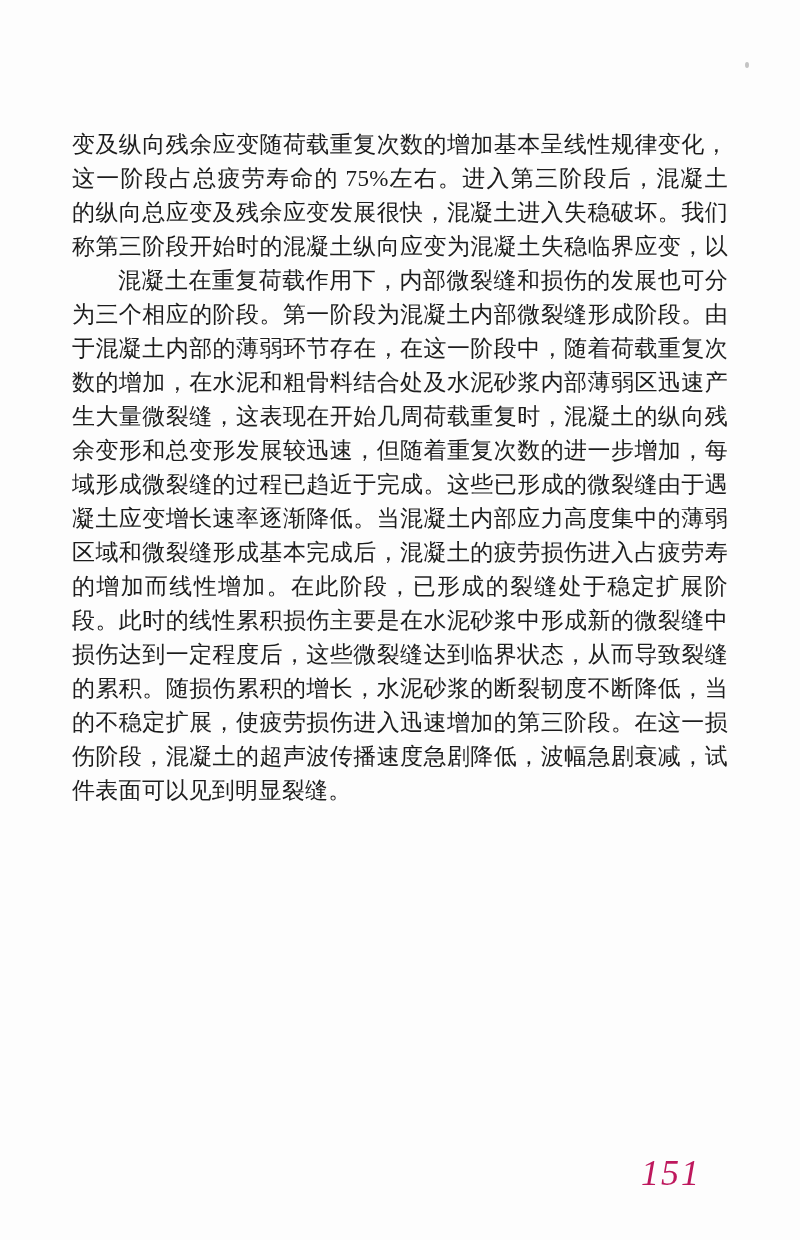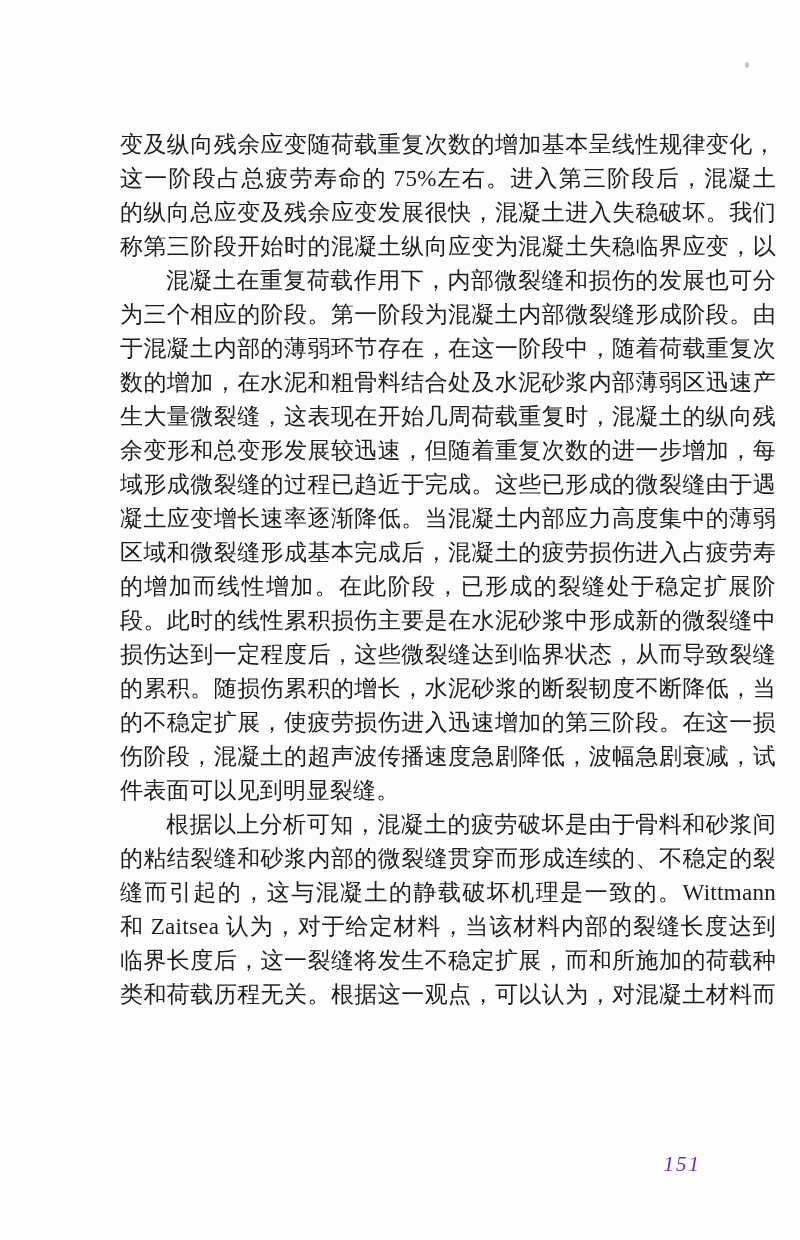--- a/index.html
+++ b/index.html
@@ -14,21 +14,20 @@
     background: #fdfdfd;
     overflow: hidden;
     font-family: "Liberation Serif", "DejaVu Serif", serif;
     color: #1d1d1d;
   }
   .text-block {
     position: absolute;
     left: 72px;
     top: 128px;
     width: 656px;
-    margin-left: 48px;
   }
   .line {
     height: 34px;
     line-height: 34px;
     font-size: 23px;
     letter-spacing: 0.3px;
     text-align: justify;
     text-align-last: justify;
     -moz-text-align-last: justify;
     text-justify: inter-character;
@@ -43,24 +42,24 @@
   }
   .sub {
     font-size: 0.60em;
     vertical-align: -0.28em;
     letter-spacing: 0;
   }
   .page-number {
     position: absolute;
     top: 1152px;
     right: 99px;
-    font-size: 21px;
+    font-size: 36px;
     font-style: italic;
     letter-spacing: 2px;
-    color: #6d28d9;
+    color: #be185d;
   }
   .speck {
     position: absolute;
     left: 745px;
     top: 62px;
     width: 4px;
     height: 6px;
     background: #b5b5b5;
     border-radius: 50%;
     opacity: 0.8;
@@ -93,25 +92,17 @@
       <div class="line">区域和微裂缝形成基本完成后，混凝土的疲劳损伤进入占疲劳寿</div>
       <div class="line">的增加而线性增加。在此阶段，已形成的裂缝处于稳定扩展阶</div>
       <div class="line">段。此时的线性累积损伤主要是在水泥砂浆中形成新的微裂缝中</div>
       <div class="line">损伤达到一定程度后，这些微裂缝达到临界状态，从而导致裂缝</div>
       <div class="line">的累积。随损伤累积的增长，水泥砂浆的断裂韧度不断降低，当</div>
       <div class="line">的不稳定扩展，使疲劳损伤进入迅速增加的第三阶段。在这一损</div>
       <div class="line">伤阶段，混凝土的超声波传播速度急剧降低，波幅急剧衰减，试</div>
       <div class="line lastline">件表面可以见到明显裂缝。</div>
     </div>
 
-    <div>
-      <div class="line indent">根据以上分析可知，混凝土的疲劳破坏是由于骨料和砂浆间</div>
-      <div class="line">的粘结裂缝和砂浆内部的微裂缝贯穿而形成连续的、不稳定的裂</div>
-      <div class="line">缝而引起的，这与混凝土的静载破坏机理是一致的。Wittmann</div>
-      <div class="line">和 Zaitsea 认为，对于给定材料，当该材料内部的裂缝长度达到</div>
-      <div class="line">临界长度后，这一裂缝将发生不稳定扩展，而和所施加的荷载种</div>
-      <div class="line">类和荷载历程无关。根据这一观点，可以认为，对混凝土材料而</div>
-    </div>
 
   </div>
 
   <div class="page-number">151</div>
 </div>
 
 </body></html>

